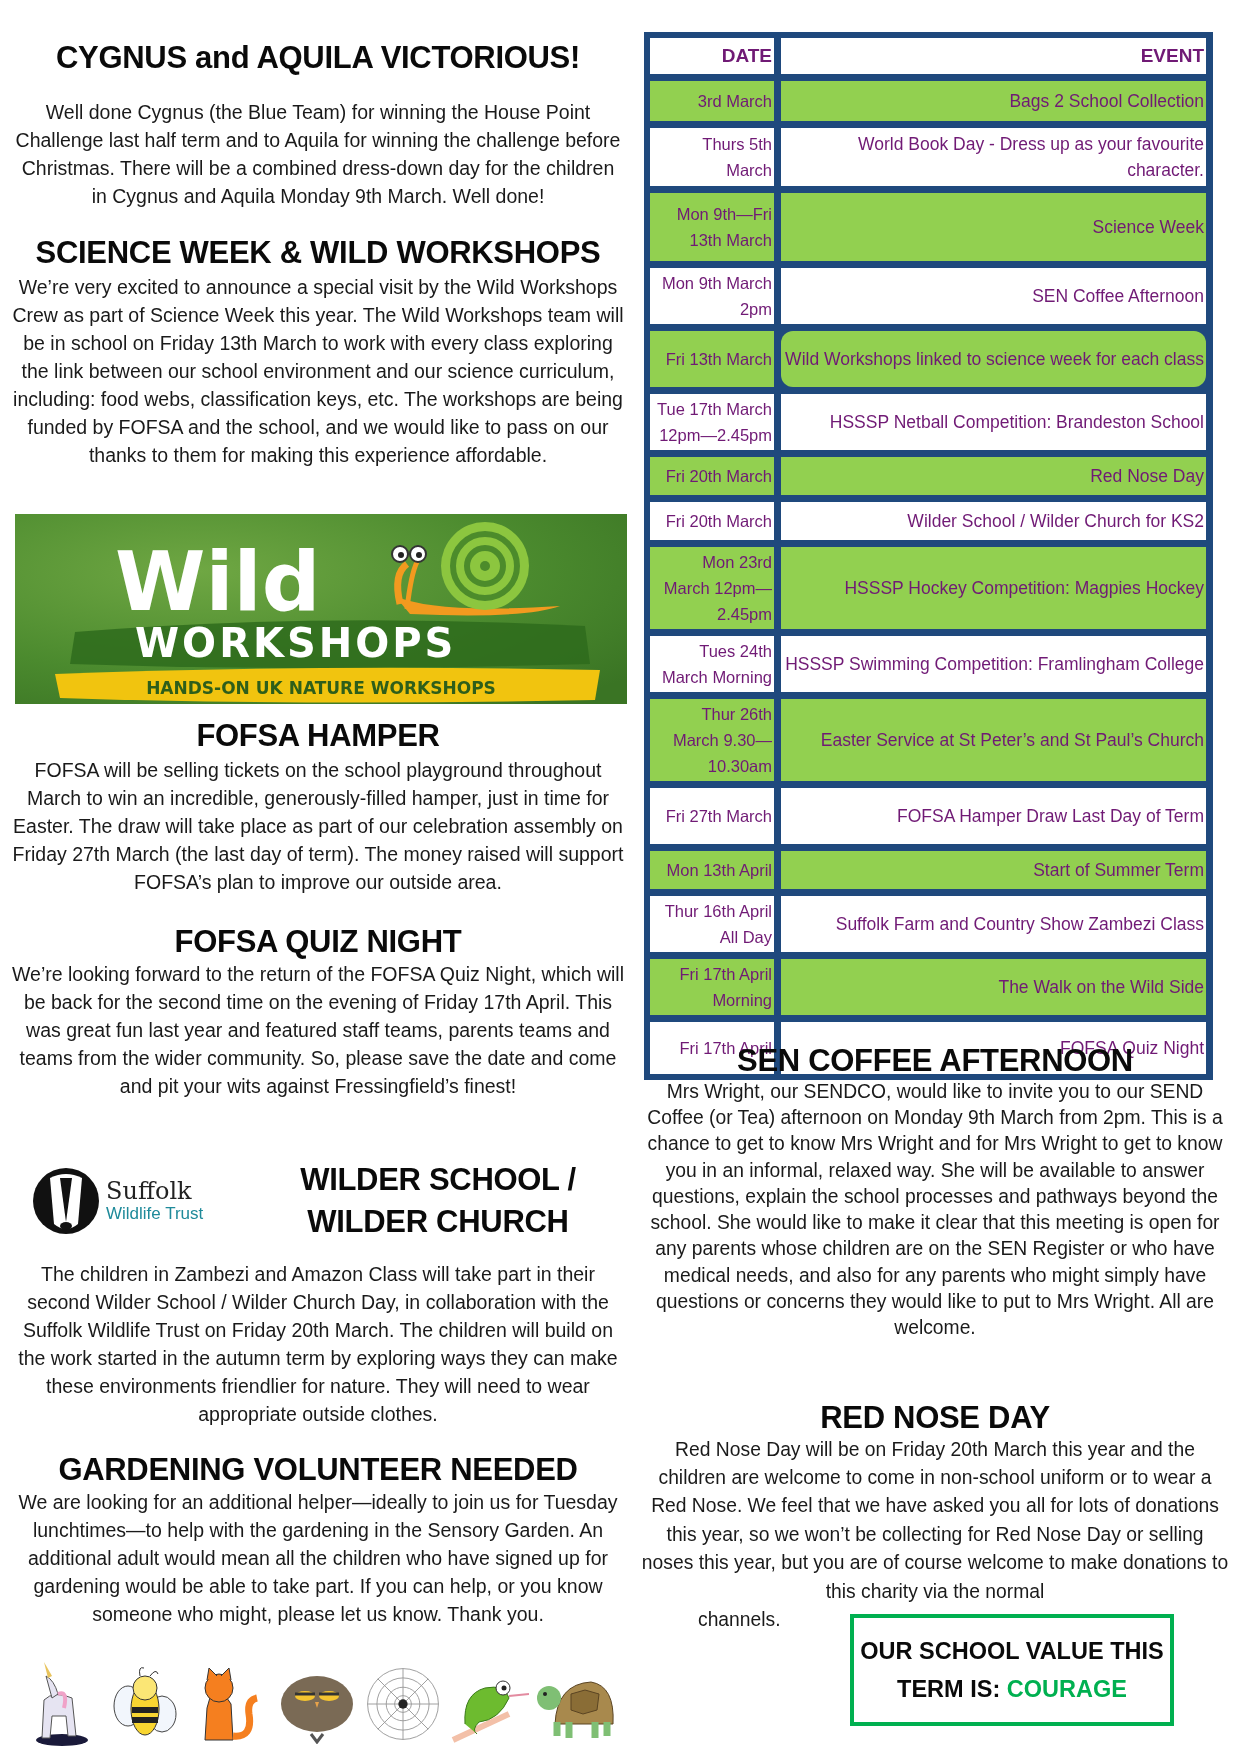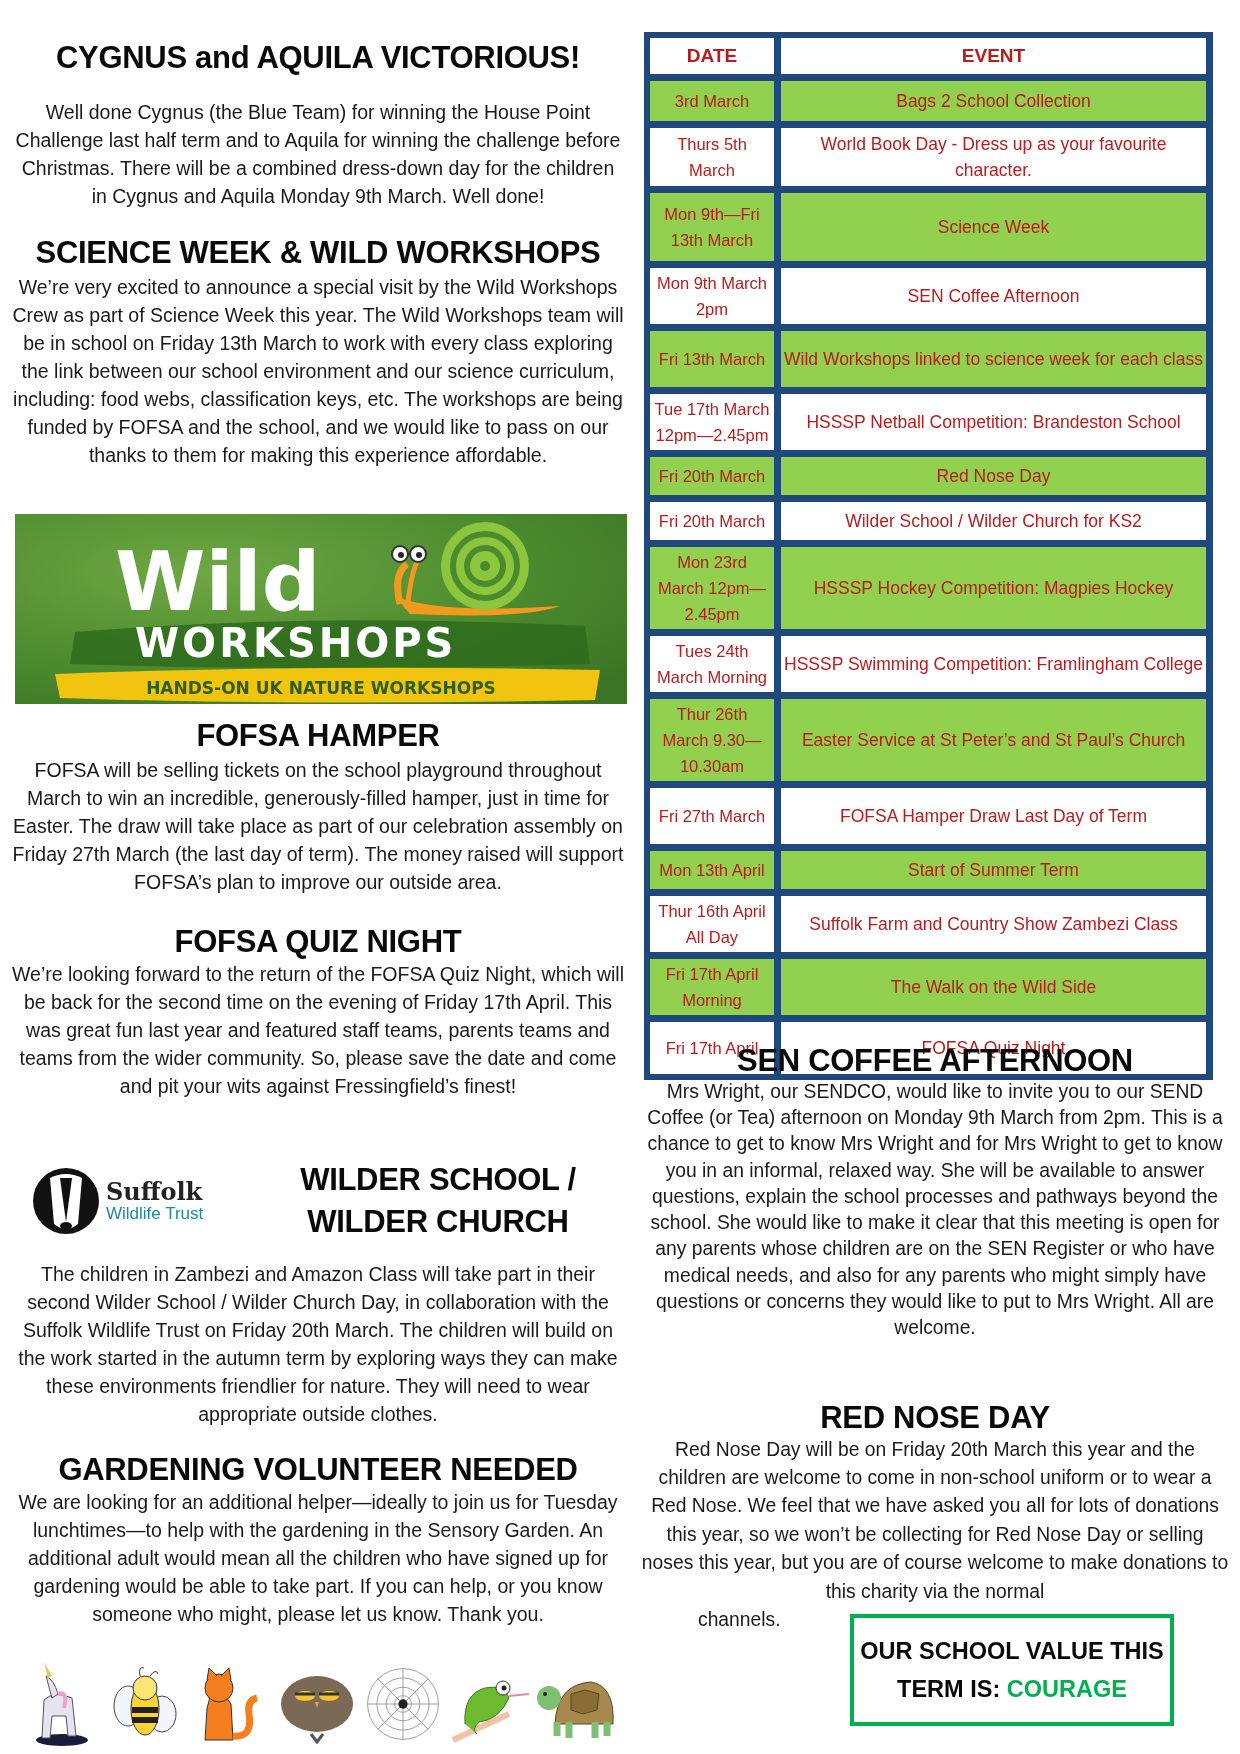--- a/index.html
+++ b/index.html
@@ -26,35 +26,35 @@
     #sec-hamper { position: absolute; top: 678px; left: 0; width: 612px; }
     #sec-hamper .heading { font-size: 31px; margin-bottom: 2px; }
 
     #sec-quiz { position: absolute; top: 884px; left: 0; width: 612px; }
     #sec-quiz .heading { font-size: 31px; margin-bottom: 0; }
 
     #sec-wilder { position: absolute; top: 1108px; left: 0; width: 612px; }
     .wilder-head { display: flex; align-items: center; height: 106px; }
     .swt-logo { width: 240px; height: 90px; display: flex; align-items: center; padding-left: 20px; }
     .swt-text { margin-left: 6px; text-align: left; line-height: 1.05; }
-    .swt-text .t1 { font-family: "DejaVu Serif", serif; font-weight: bold; font-size: 24px; color: #222; }
+    .swt-text .t1 { font-family: "DejaVu Serif", serif; font-weight: normal; font-size: 24px; color: #222; }
     .swt-text .t2 { font-family: Liberation Sans, sans-serif; font-size: 17px; color: #1f8a9a; }
     .wilder-title { flex: 1; font-size: 31px; text-align: center; line-height: 42px; }
     #sec-wilder .body-text { margin-top: 6px; }
 
     #sec-gardening { position: absolute; top: 1412px; left: 0; width: 612px; }
     #sec-gardening .heading { font-size: 31px; margin-bottom: 0; }
 
     #animal-strip { position: absolute; top: 1652px; left: 18px; width: 610px; height: 96px; display: flex; align-items: flex-end; gap: 4px; }
     .animal { width: 82px; height: 88px; display: flex; align-items: center; justify-content: center; }
 
     
     #events-table-wrap { position: absolute; left: 4px; top: 32px; width: 569px; background: #1f497d; padding: 6px 7px 6px 6px; }
     table.events { width: 100%; border-collapse: separate; border-spacing: 0 7px; margin: -7px 0; }
-    table.events td, table.events th { text-align: center; vertical-align: middle; font-size: 16.5px; line-height: 26px; color: #b91c1c; font-weight: normal; padding: 2px 2px; }
+    table.events td, table.events th { text-align: right; vertical-align: middle; font-size: 16.5px; line-height: 26px; color: #701a75; font-weight: normal; padding: 2px 2px; }
     table.events th { font-weight: bold; font-size: 19px; background: #fff; height: 36px; }
     table.events td.date { width: 131px; border-right: 7px solid #1f497d; }
     table.events th.date { width: 131px; border-right: 7px solid #1f497d; }
     table.events td.event { font-size: 17.5px; }
     tr.green td { background: #92d050; }
     tr.white td { background: #ffffff; }
 
     #sec-sen { position: absolute; top: 1043px; left: 0; width: 590px; }
     #sec-sen .heading { font-size: 31px; margin-bottom: 0; }
     #sec-sen .body-text { font-size: 19.3px; line-height: 26.3px; }
@@ -244,21 +244,21 @@
           <tr class="green">
             <td class="date" style="height: 68px;">Mon 9th—Fri 13th March</td>
             <td class="event" style="height: 68px;">Science Week</td>
           </tr>
           <tr class="white">
             <td class="date" style="height: 52px;">Mon 9th March 2pm</td>
             <td class="event" style="height: 52px;">SEN Coffee Afternoon</td>
           </tr>
           <tr class="green">
             <td class="date" style="height: 56px;">Fri 13th March</td>
-            <td class="event" style="height: 56px;">Wild Workshops linked to science week for each class</td>
+            <td class="event" style="height: 56px; border-radius: 12px;">Wild Workshops linked to science week for each class</td>
           </tr>
           <tr class="white">
             <td class="date" style="height: 52px;">Tue 17th March 12pm—2.45pm</td>
             <td class="event" style="height: 52px;">HSSSP Netball Competition: Brandeston School</td>
           </tr>
           <tr class="green">
             <td class="date" style="height: 38px;">Fri 20th March</td>
             <td class="event" style="height: 38px;">Red Nose Day</td>
           </tr>
           <tr class="white">

